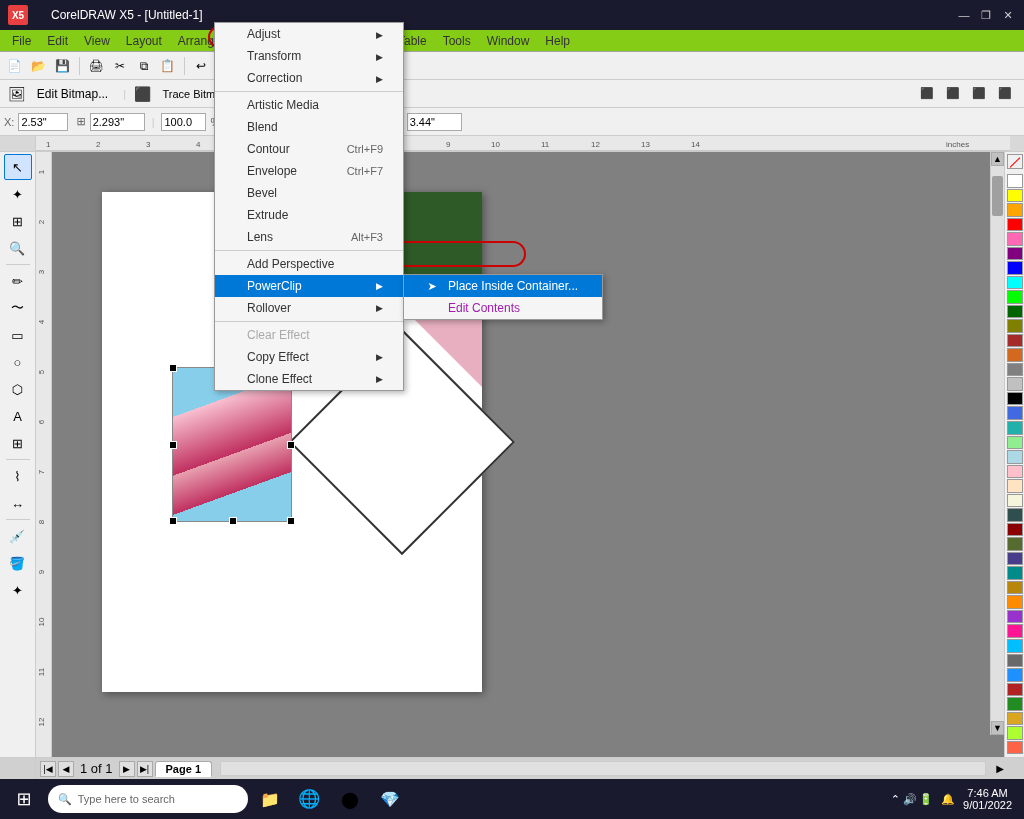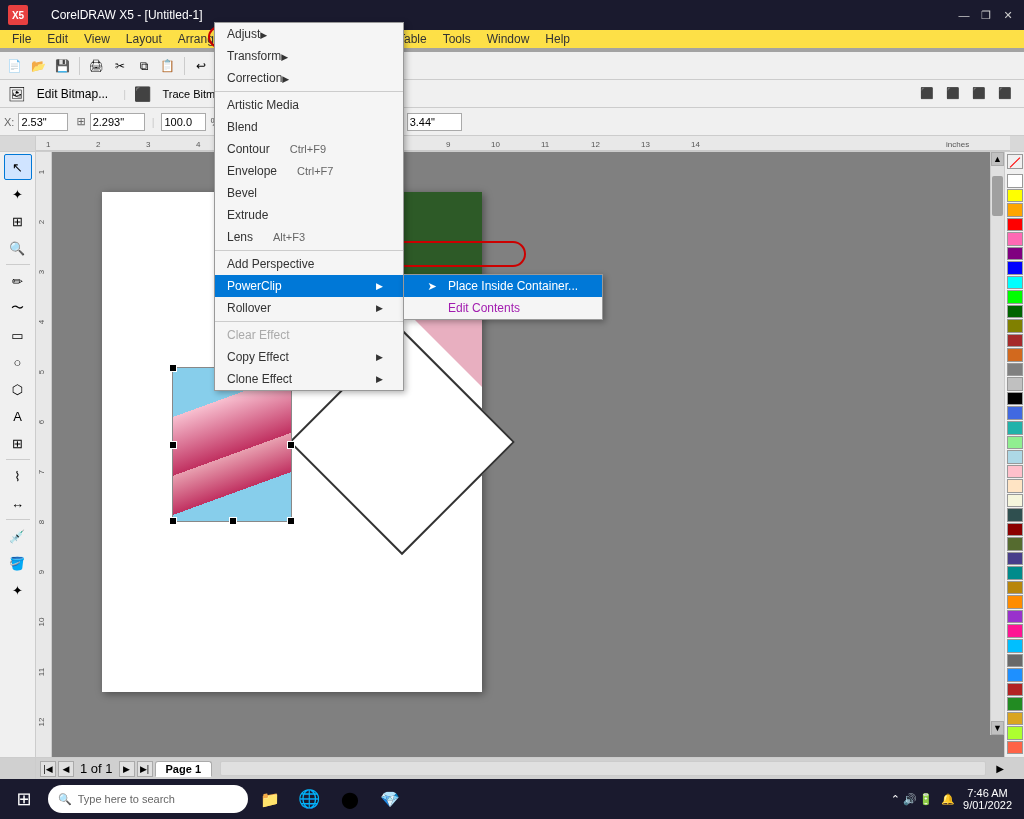--- a/index.html
+++ b/index.html
@@ -16,24 +16,24 @@
       color: white;
     }
     .title-bar-left { display: flex; align-items: center; gap: 23px; }
     .title-bar-logo { width: 20px; height: 20px; background: #e84040; border-radius: 2px; display: flex; align-items: center; justify-content: center; font-size: 10px; font-weight: bold; color: white; }
     .title-bar-controls { display: flex; gap: 6px; }
     .title-btn { width: 16px; height: 16px; display: flex; align-items: center; justify-content: center; cursor: pointer; font-size: 11px; color: #ccc; }
 
     
     .menu-bar {
       height: 22px;
-      background: #fde047;
-      display: flex;
-      align-items: center;
-      border-bottom: 4px solid #a3a3a3;
+      background: #84cc16;
+      display: flex;
+      align-items: center;
+      border-bottom: 1px solid #a3a3a3;
       padding: 0 4px;
     }
     .menu-item {
       padding: 2px 8px;
       cursor: pointer;
       font-size: 12px;
       color: #333;
       height: 100%;
       display: flex;
       align-items: center;
@@ -194,26 +194,26 @@
       top: 22px;
       left: 214px;
       background: #f5f5f5;
       border: 1px solid #999;
       box-shadow: 2px 2px 6px rgba(0,0,0,0.3);
       min-width: 190px;
       z-index: 1000;
       font-size: 12px;
     }
     .dropdown-item {
-      padding: 4px 20px 4px 12px;
+      padding: 4px 20px 4px 32px;
       cursor: pointer;
       color: #333;
       display: flex;
       align-items: center;
-      justify-content: flex-start;
+      justify-content: space-between;
       white-space: nowrap;
       position: relative;
     }
     .dropdown-item.active { background: #0078d7; color: white; }
     .dropdown-item.disabled { color: #aaa; cursor: default; }
     .dropdown-item .shortcut { color: #666; font-size: 11px; margin-left: 20px; }
     .dropdown-separator { height: 1px; background: #ccc; margin: 2px 0; }
     .dropdown-arrow { font-size: 10px; }
     .has-submenu::after { content: '▶'; font-size: 9px; }
 

